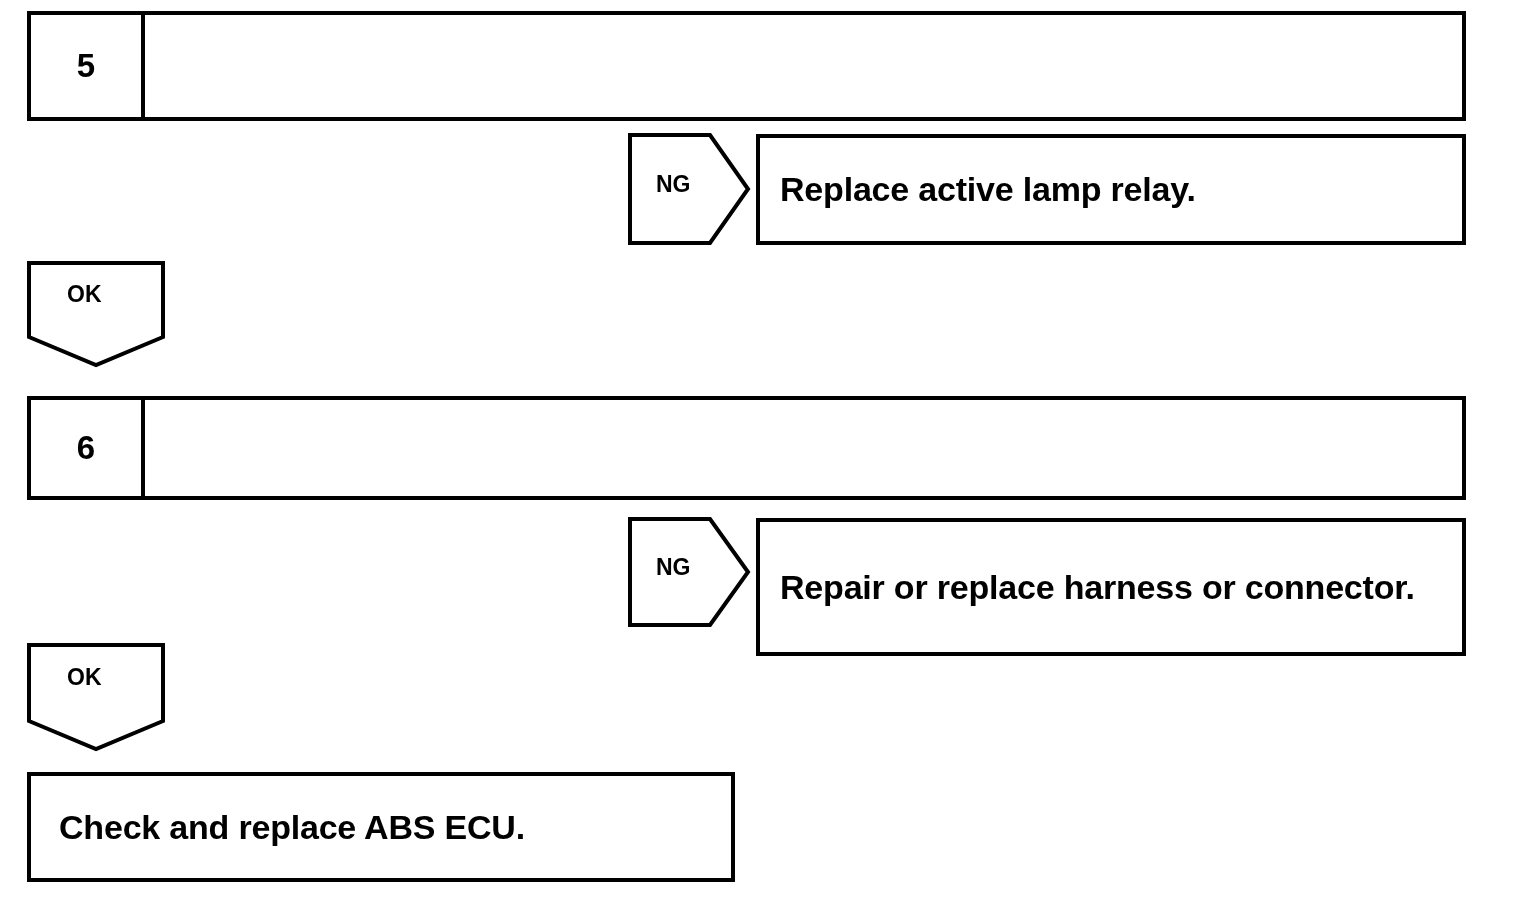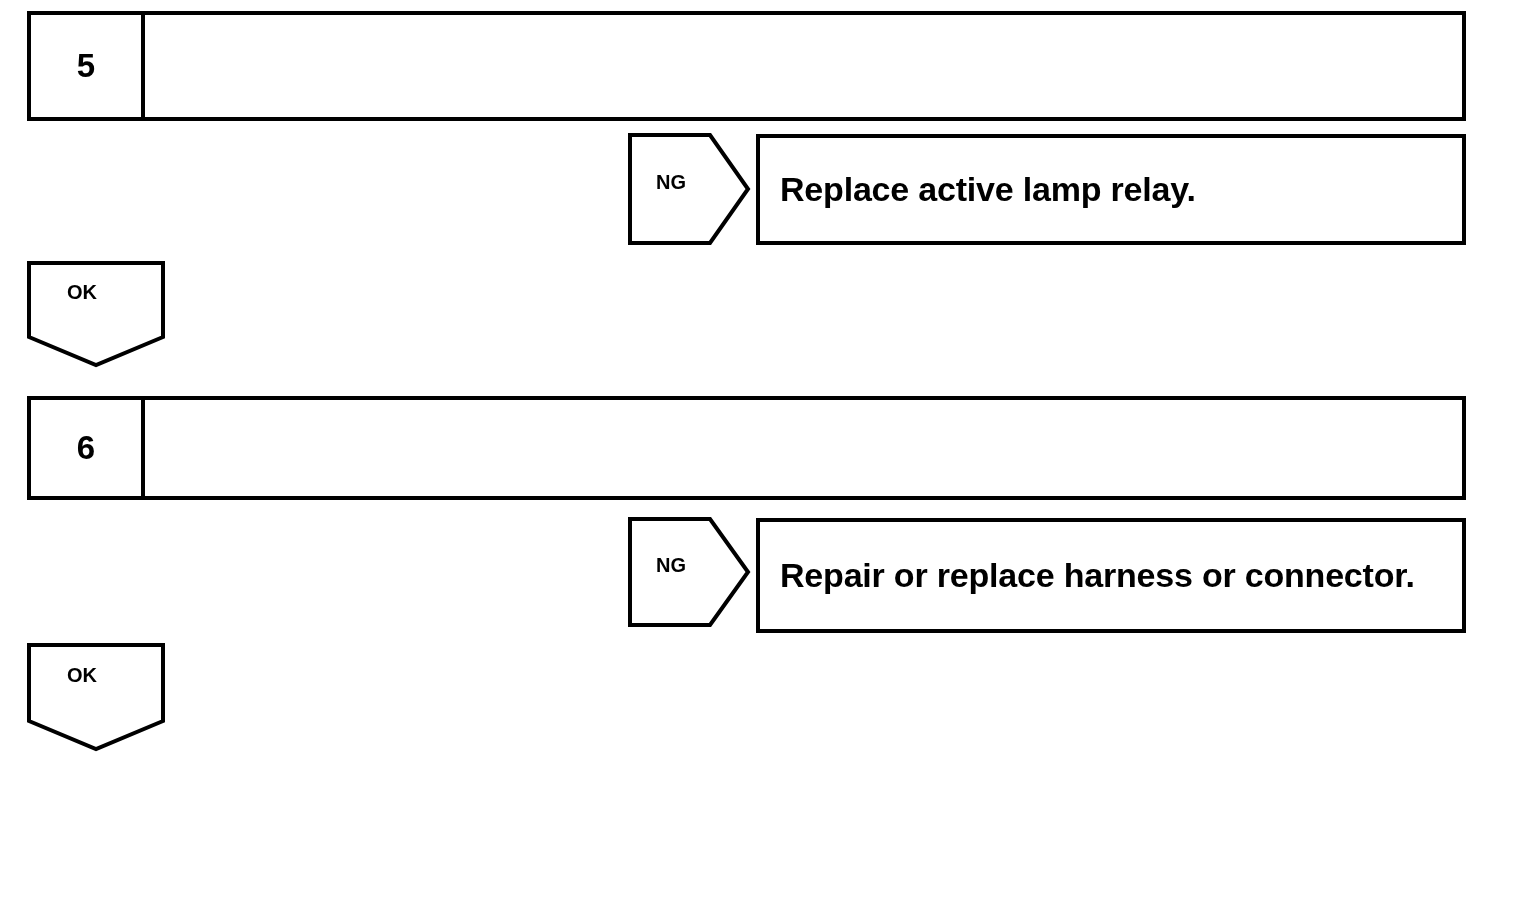--- a/index.html
+++ b/index.html
@@ -74,21 +74,21 @@
   .arrow {
     position: absolute;
   }
   .arrow svg {
     display: block;
     overflow: visible;
   }
   .arrow-text {
     position: absolute;
     font-weight: bold;
-    font-size: 20px;
+    font-size: 23px;
     white-space: nowrap;
   }
 </style>
 </head>
 <body>
 
 <div id="canvas">
 
   <div class="box" style="left:27px; top:11px; width:1439px; height:110px;">
     <div class="step-num" style="width:110px;">5</div>
@@ -118,25 +118,28 @@
     <div class="step-divider" style="left:110px;"></div>
   </div>
 
   <div class="arrow" style="left:628px; top:517px; width:122px; height:110px;">
     <svg width="122" height="110" viewBox="0 0 122 110">
       <polygon points="2,2 82,2 120,55 82,108 2,108" fill="#ffffff" stroke="#000000" stroke-width="4" stroke-linejoin="miter"></polygon>
     </svg>
     <span class="arrow-text" style="left:28px; top:37px;">NG</span>
   </div>
 
-  <div class="box" style="left:756px; top:518px; width:710px; height:115px;">
+  <div class="box" style="left:756px; top:518px; width:710px; height:138px;">
     <div class="plain-text" style="left:20px;">Repair or replace harness or connector.</div>
   </div>
 
   <div class="arrow" style="left:27px; top:643px; width:138px; height:108px;">
     <svg width="138" height="108" viewBox="0 0 138 108">
       <polygon points="2,2 136,2 136,78 69,106 2,78" fill="#ffffff" stroke="#000000" stroke-width="4" stroke-linejoin="miter"></polygon>
     </svg>
     <span class="arrow-text" style="left:40px; top:21px;">OK</span>
   </div>
 
+  <div class="box" style="left:27px; top:772px; width:708px; height:110px;">
+    <div class="plain-text" style="left:28px;">Check and replace ABS ECU.</div>
+  </div>
 
 </div>
 
 </body></html>

